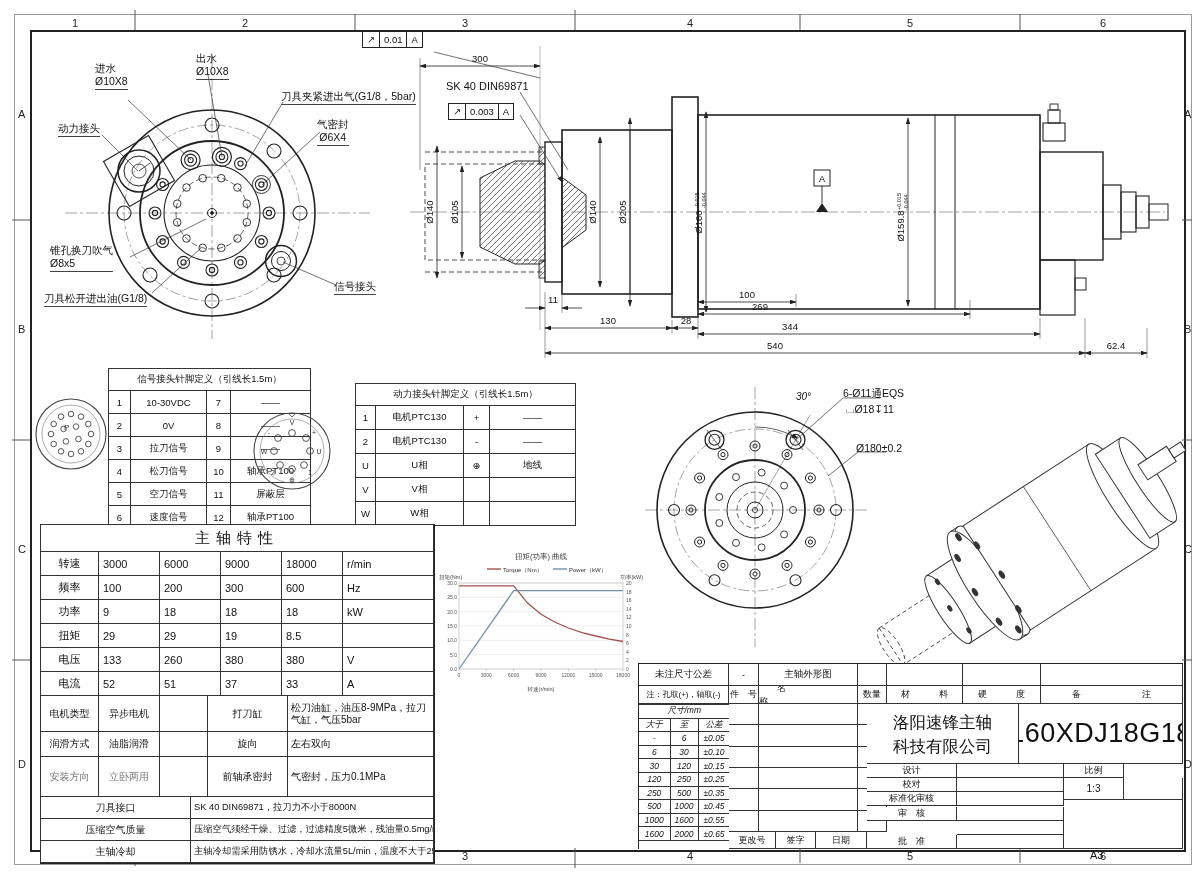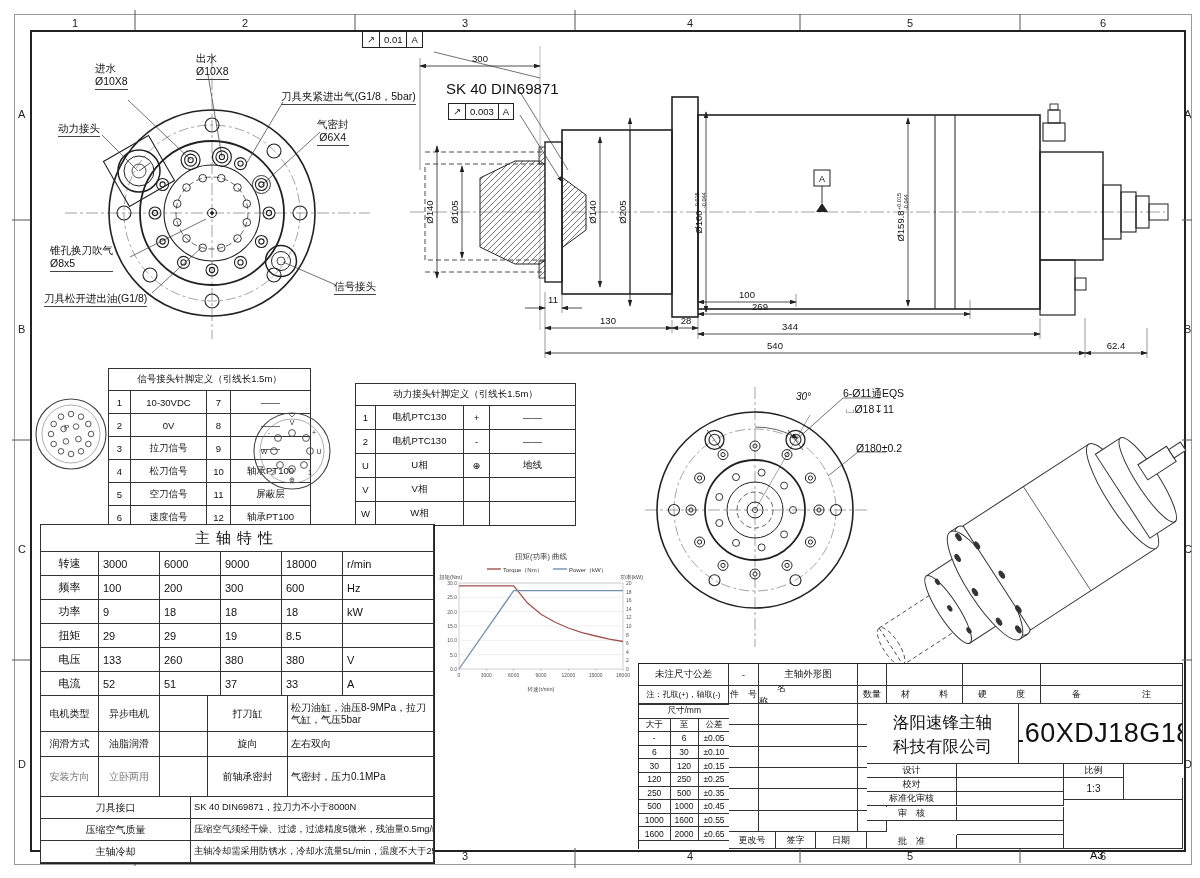--- a/index.html
+++ b/index.html
@@ -36,21 +36,21 @@
   .spec-mid td{font-size:10px;padding:0 3px;}
   .spec-mid td.lab{text-align:center;padding:0;margin-left:36px;}
   .spec-mid td.wrap{white-space:normal;line-height:12px;}
   .spec-bot td{height:21px;font-size:9.5px;padding:0 3px;}
   .spec-bot td.lab{text-align:center;font-size:10px;}
   .muted{color:#777;}
   
   #title-block{left:638px;top:663px;width:544px;height:185px;border-left:1.5px solid #222;border-top:1.5px solid #222;font-size:9px;}
   .tb-cell{position:absolute;box-sizing:border-box;border-right:1px solid #333;border-bottom:1px solid #333;display:flex;align-items:center;justify-content:center;overflow:hidden;background:#fff;}
   #tol-table{position:absolute;left:0;top:40px;width:91px;border-collapse:collapse;table-layout:fixed;}
-  #tol-table td{border:1px solid #333;border-left:none;font-size:8.5px;text-align:center;height:12.6px;padding:0;}
+  #tol-table td{border:1px solid #333;border-left:none;font-size:8.5px;text-align:center;height:12.6px;padding:0;font-style:italic;}
   .chart-txt{fill:#444;}
 </style>
 </head>
 <body>
 
 <div class="abs" id="outer-border"></div>
 <div class="abs" id="inner-border"></div>
 <svg class="abs" style="left:0;top:0;" width="1200" height="878">
   <g stroke="#555" stroke-width="1">
     <line x1="135" y1="10" x2="135" y2="30"></line>
@@ -367,21 +367,21 @@
     <text x="726" y="319">62.4</text>
     <text x="432" y="152" font-size="9">A</text>
   </g>
 </svg>
 
 <div class="abs gdt" style="left:362px;top:31px;">
   <div>↗</div>
     <div>0.01</div>
     <div>A</div>
 </div>
-<div class="abs" style="left:446px;top:80px;font-size:15px;">SK 40 DIN69871</div>
+<div class="abs" style="left:446px;top:80px;font-size:11px;">SK 40 DIN69871</div>
 <div class="abs gdt" style="left:448px;top:103px;">
   <div>↗</div>
     <div>0.003</div>
     <div>A</div>
 </div>
 
 <svg class="abs" style="left:34px;top:386px;" width="74" height="96">
   <circle cx="37" cy="48" r="35" fill="none" stroke="#444" stroke-width="1.1"></circle>
   <circle cx="37" cy="48" r="29" fill="none" stroke="#777" stroke-width="0.6"></circle>
   <g id="signal-pins" fill="none" stroke="#444" stroke-width="0.9">

